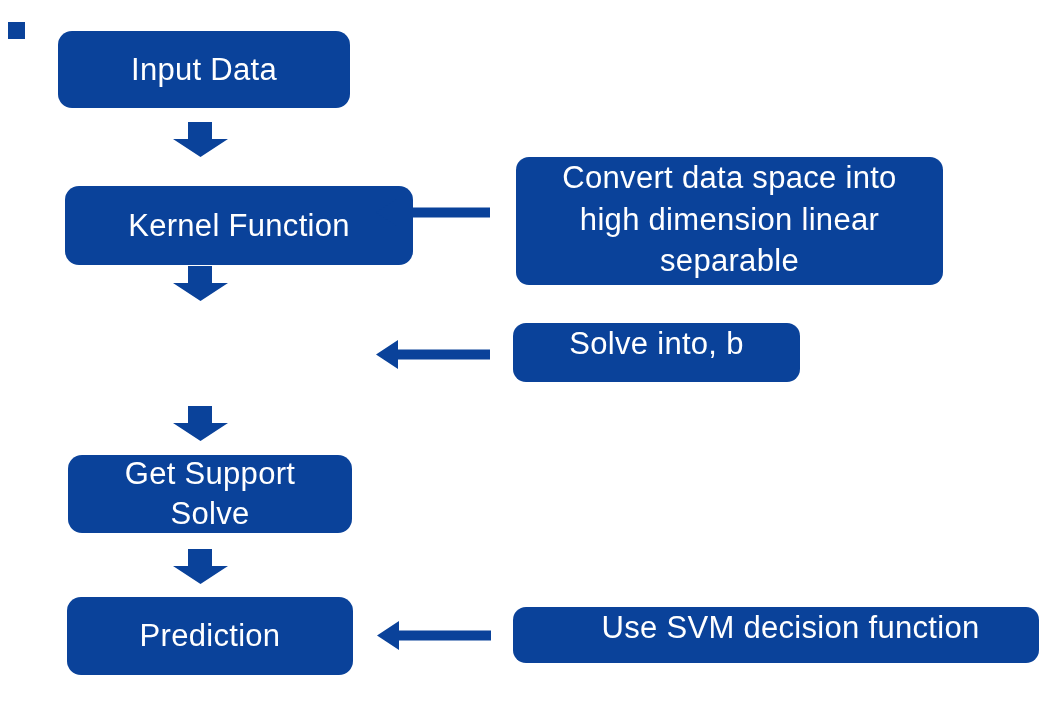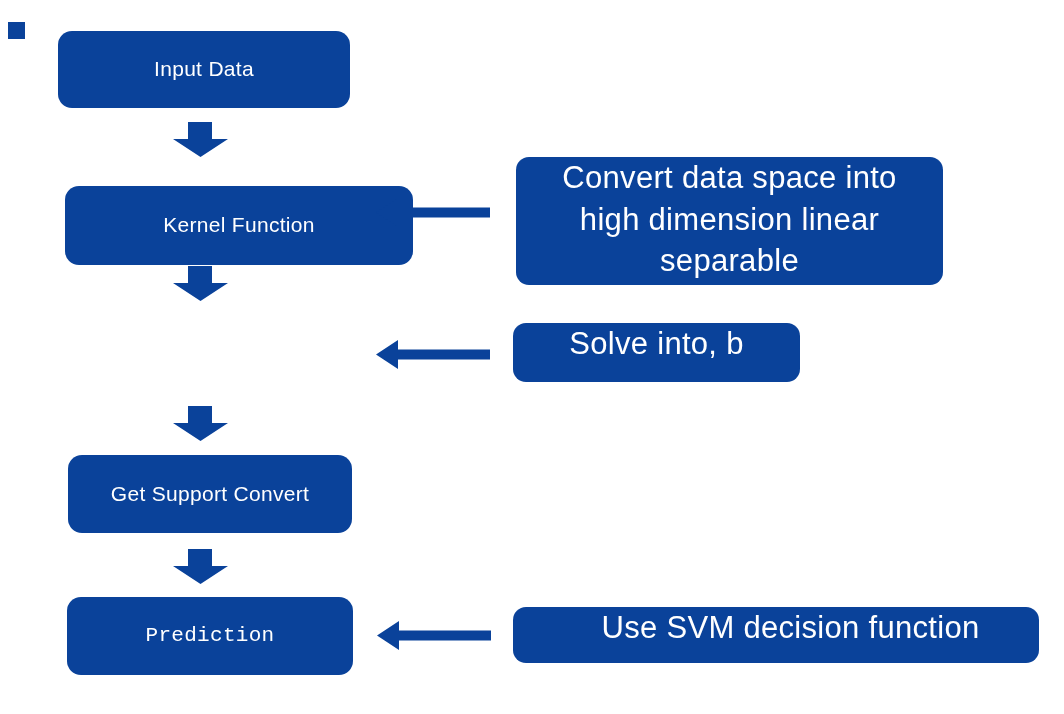--- a/index.html
+++ b/index.html
@@ -19,21 +19,21 @@
   }
   .node {
     position: absolute;
     background: #0a429a;
     color: #ffffff;
     border-radius: 14px;
     display: flex;
     align-items: center;
     justify-content: center;
     text-align: center;
-    font-size: 21px;
+    font-size: 31px;
     letter-spacing: 0.3px;
     line-height: 1.28;
   }
   .annotation {
     position: absolute;
     background: #0a429a;
     color: #ffffff;
     border-radius: 13px;
     display: flex;
     justify-content: center;
@@ -53,21 +53,21 @@
     width: 17px;
     height: 17px;
     background: #0a429a;
   }
   
   .n1 { left: 58px;  top: 31px;  width: 292px; height: 77px; }
   .n2 { left: 65px;  top: 186px; width: 348px; height: 79px; }
   .n3 { left: 65px;  top: 313px; width: 290px; height: 80px; }
   .n4 { left: 68px;  top: 455px; width: 284px; height: 78px; }
   .n4 .label-inner { max-width: 212px; }
-  .n5 { left: 67px;  top: 597px; width: 286px; height: 78px; font-family: Liberation Mono, monospace; }
+  .n5 { left: 67px;  top: 597px; width: 286px; height: 78px; }
   
   .r1 { left: 516px; top: 157px; width: 427px; height: 128px; }
   .r1 .label-inner { max-width: 372px; }
   .r2 { left: 513px; top: 323px; width: 287px; height: 59px; }
   .r3 { left: 513px; top: 607px; width: 497px; height: 56px; padding-left: 29px; }
   
   .a1 { left: 173px; top: 122px; }
   .a2 { left: 173px; top: 266px; }
   .a3 { left: 173px; top: 406px; }
   .a4 { left: 173px; top: 549px; }
@@ -98,21 +98,21 @@
   <svg class="icon a2" width="55" height="35" viewBox="0 0 55 35">
     <polygon points="15,0 39,0 39,17 55,17 27.5,35 0,17 15,17" fill="#0a429a"></polygon>
   </svg>
 
 
   <svg class="icon a3" width="55" height="35" viewBox="0 0 55 35">
     <polygon points="15,0 39,0 39,17 55,17 27.5,35 0,17 15,17" fill="#0a429a"></polygon>
   </svg>
 
   <div class="node n4">
-    <span class="label-inner">Get Support Convert</span>
+    <span class="label-inner">Get Support Solve</span>
   </div>
 
   <svg class="icon a4" width="55" height="35" viewBox="0 0 55 35">
     <polygon points="15,0 39,0 39,17 55,17 27.5,35 0,17 15,17" fill="#0a429a"></polygon>
   </svg>
 
   <div class="node n5">
     <span class="label-inner">Prediction</span>
   </div>
 

